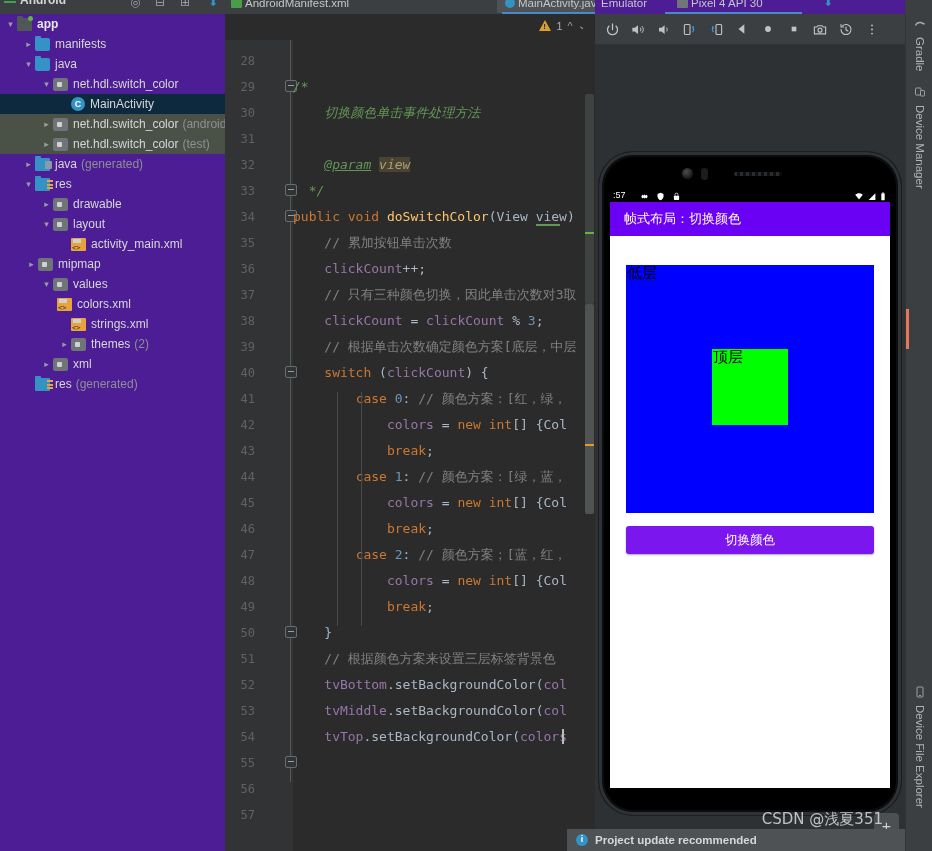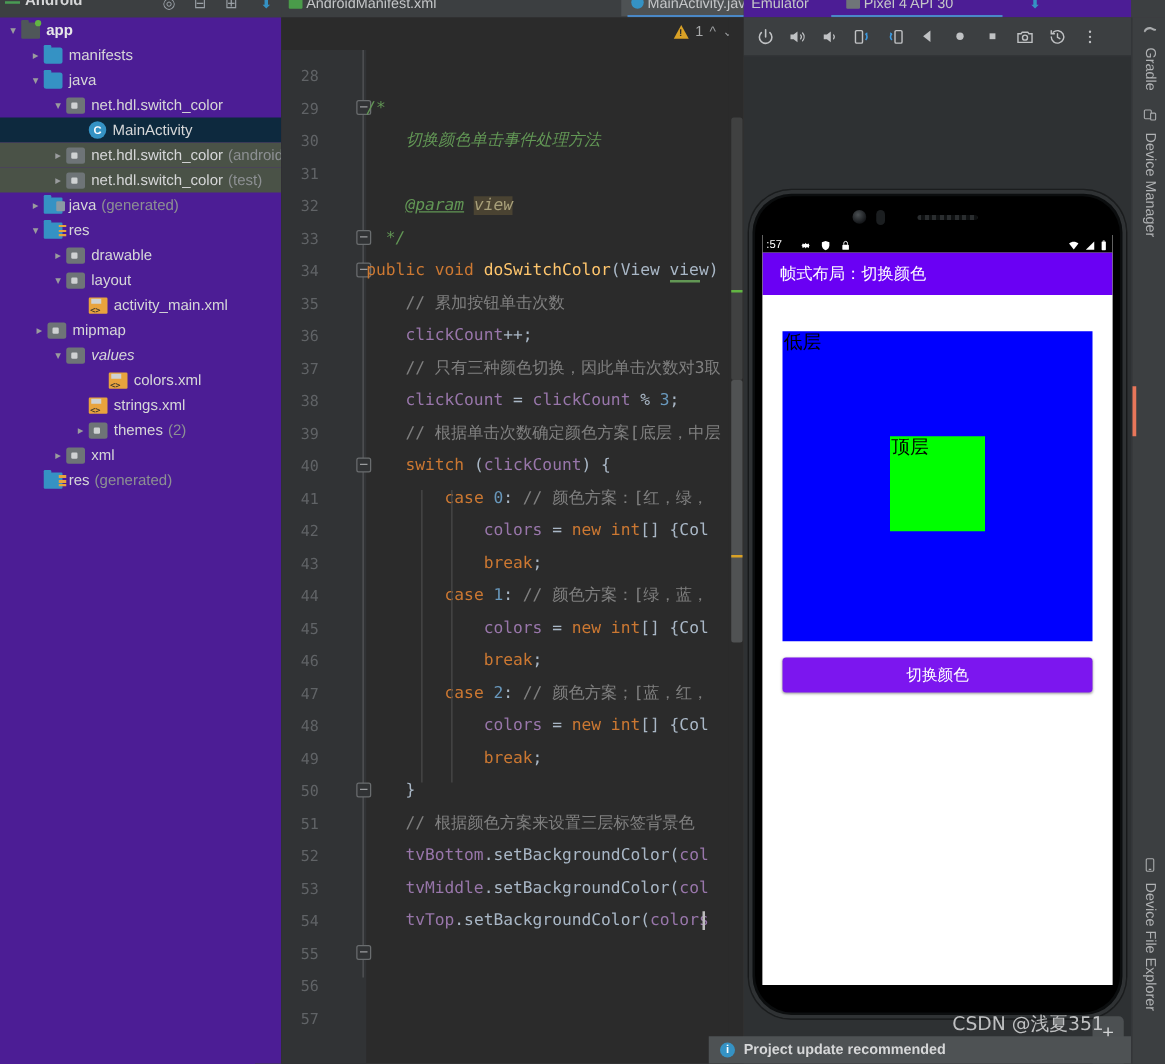--- a/index.html
+++ b/index.html
@@ -302,26 +302,26 @@
       <div class="tree-row" style="padding-left: 58px;">
         <span class="arrow none"></span>
         <span class="ficon ic-xml"></span>
         <span class="tl-name">activity_main.xml</span>
       </div>
       <div class="tree-row" style="padding-left: 25px;">
         <span class="arrow closed"></span>
         <span class="ficon ic-pkg"></span>
         <span class="tl-name">mipmap</span>
       </div>
-      <div class="tree-row" style="padding-left: 40px; font-style: italic;">
+      <div class="tree-row" style="padding-left: 40px;">
         <span class="arrow open"></span>
         <span class="ficon ic-pkg"></span>
         <span class="tl-name">values</span>
       </div>
-      <div class="tree-row" style="padding-left: 74px;">
+      <div class="tree-row" style="padding-left: 44px;">
         <span class="arrow none"></span>
         <span class="ficon ic-xml"></span>
         <span class="tl-name">colors.xml</span>
       </div>
       <div class="tree-row" style="padding-left: 58px;">
         <span class="arrow none"></span>
         <span class="ficon ic-xml"></span>
         <span class="tl-name">strings.xml</span>
       </div>
       <div class="tree-row" style="padding-left: 58px;">

